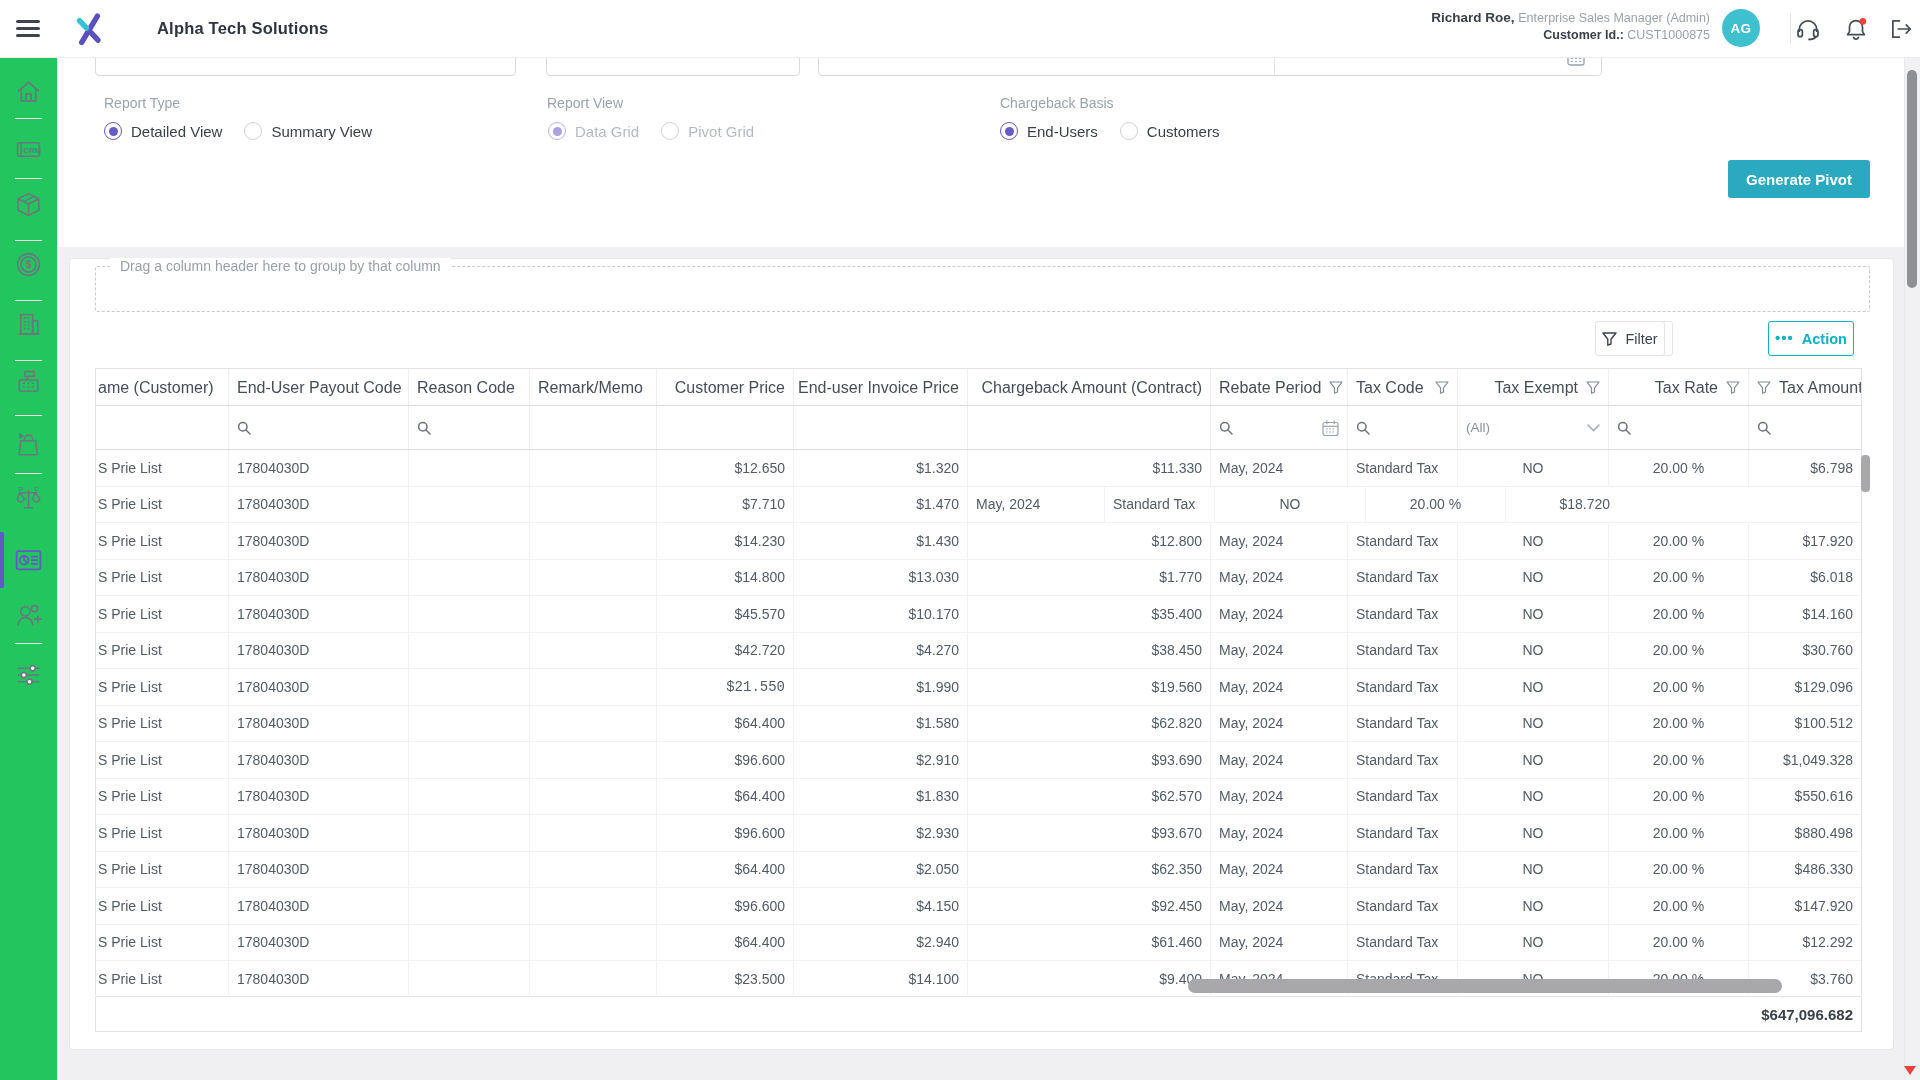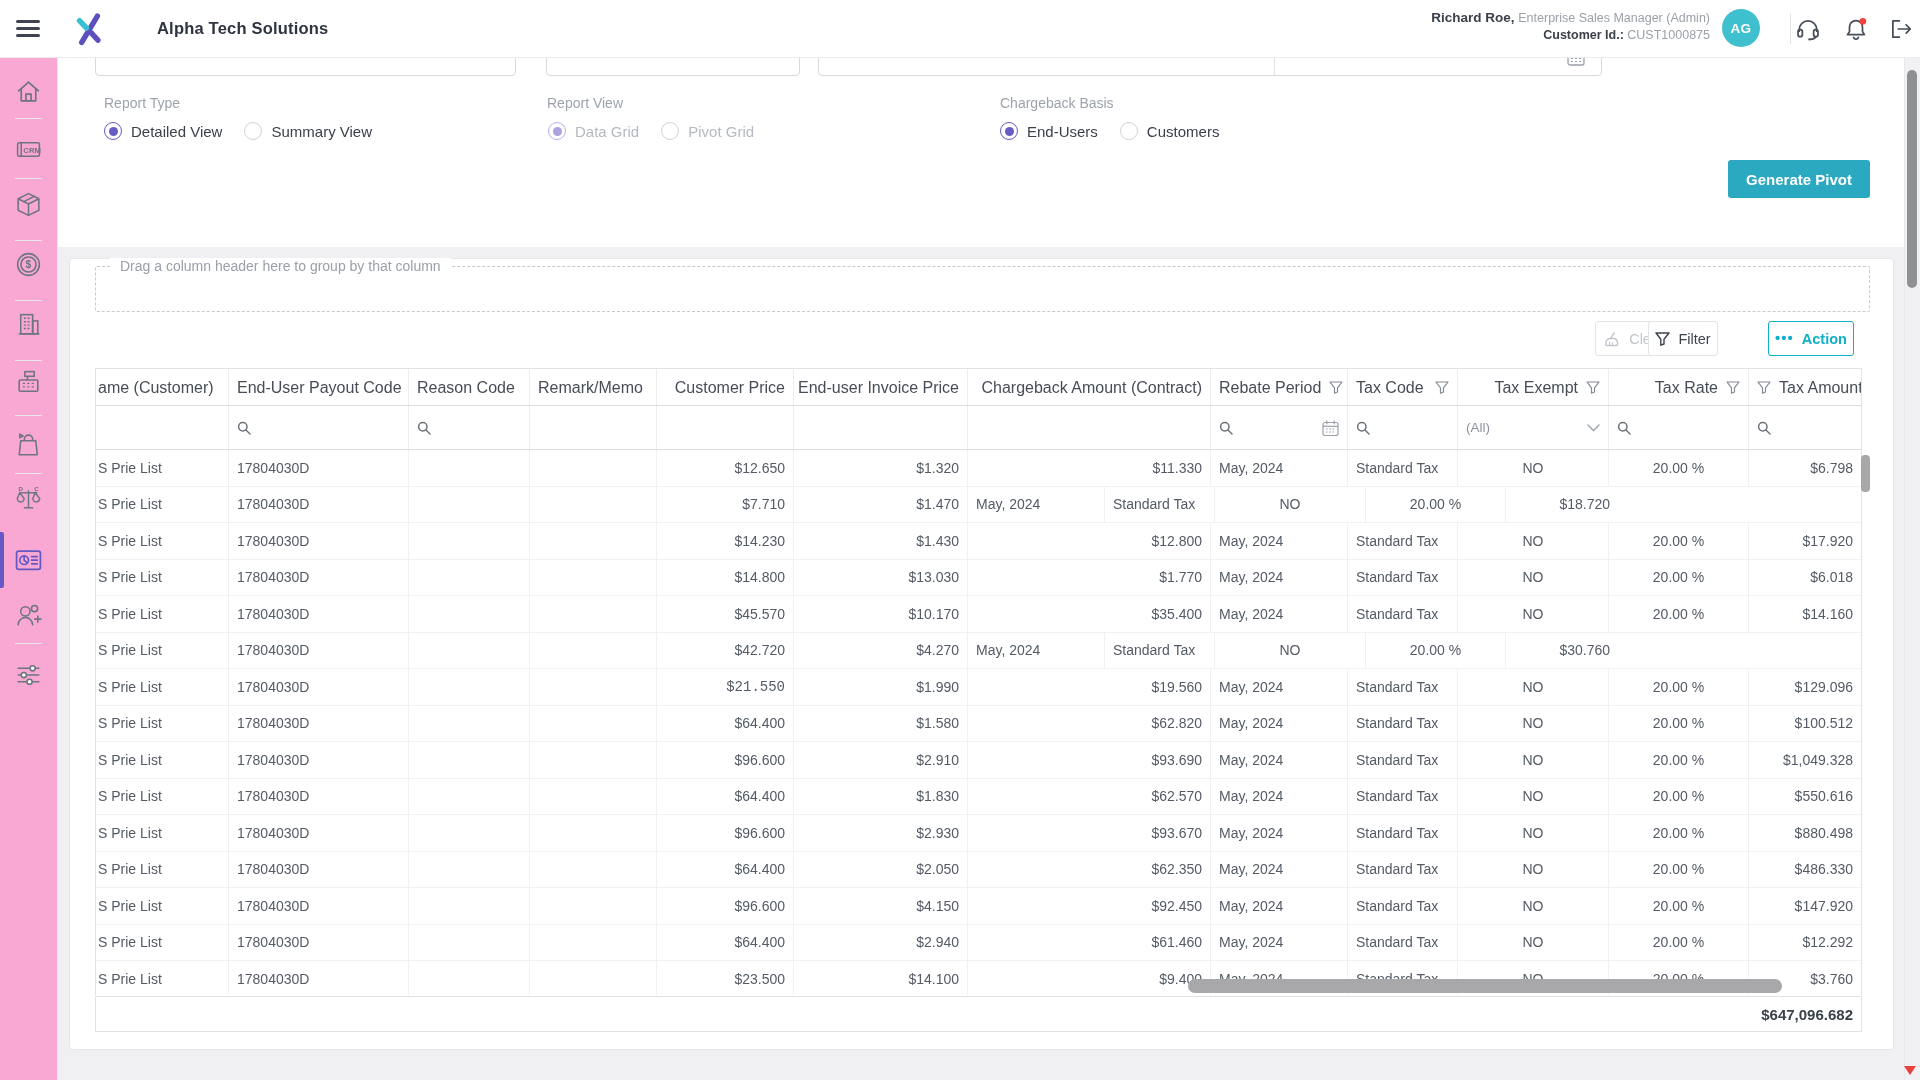--- a/index.html
+++ b/index.html
@@ -15,21 +15,21 @@
   .user-line1{font-size:13.5px;}
   .user-name{font-weight:700;color:#3a3f49;}
   .user-role{color:#9ba1a9;font-size:12.5px;}
   .user-line2{font-size:12.5px;margin-top:2px;}
   .cust-label{font-weight:700;color:#3a3f49;}
   .cust-val{color:#9ba1a9;}
   .avatar{position:absolute;left:1722px;top:9px;width:38px;height:38px;border-radius:50%;background:#3fc0ce;color:#fff;font-size:13.5px;font-weight:700;display:flex;align-items:center;justify-content:center;letter-spacing:.5px;}
   .top-divider{position:absolute;left:1790px;top:13px;width:1px;height:31px;background:#e5e5e7;}
   .top-icon{position:absolute;top:16px;width:26px;height:26px;cursor:pointer;}
   
-  .sidebar{position:absolute;left:0;top:57px;width:57px;height:1023px;background:#f9a8d4;border-right:1px solid #ededef;z-index:20;}
+  .sidebar{position:absolute;left:0;top:57px;width:57px;height:1023px;background:#22c55e;border-right:1px solid #ededef;z-index:20;}
   .side-item{position:absolute;left:14px;width:29px;height:29px;cursor:pointer;}
   .side-div{position:absolute;left:15px;width:27px;height:1px;background:#e8e8ea;}
   .active-bar{position:absolute;left:0;top:475px;width:4px;height:56px;background:#6458c4;border-radius:0 2px 2px 0;}
   
   .form-bg{position:absolute;left:57px;top:57px;width:1847px;height:190px;background:#fff;}
   .stub{position:absolute;top:44px;height:32px;background:#fff;border:1px solid #d9d9dc;border-radius:4px;box-sizing:border-box;z-index:5;}
   .stub-div{position:absolute;top:48px;width:1px;height:27px;background:#e3e3e5;z-index:6;}
   .form-label{position:absolute;top:95px;font-size:14px;color:#9da3ac;z-index:6;}
   .radio-row{position:absolute;top:122px;display:flex;gap:22px;align-items:center;z-index:6;}
   .radio-opt{display:flex;align-items:center;gap:9px;cursor:pointer;}
@@ -41,21 +41,21 @@
   .radio-label{font-size:15px;color:#3a3f4a;}
   .radio-label.dis{color:#b5bac1;}
   .gen-btn{position:absolute;left:1728px;top:160px;width:142px;height:38px;background:#2ba9c1;color:#fff;font-size:15px;font-weight:600;border:none;border-radius:3px;display:flex;align-items:center;justify-content:center;cursor:pointer;z-index:6;font-family:inherit;}
   
   .card{position:absolute;left:69px;top:258px;width:1825px;height:792px;background:#fff;border:1px solid #e7e7e9;border-radius:4px;box-sizing:border-box;}
   .drag-box{position:absolute;left:95px;top:266px;width:1775px;height:46px;border:1px dashed #c9c9cc;border-radius:2px;box-sizing:border-box;}
   .drag-hint{position:absolute;left:110px;top:258px;background:#fff;padding:0 10px;font-size:14px;color:#9aa0a9;line-height:17px;}
   
   .tb-btn{position:absolute;top:321px;height:35px;box-sizing:border-box;border-radius:3px;background:#fff;display:flex;align-items:center;justify-content:center;gap:8px;font-size:14.5px;cursor:pointer;border:1px solid #e3e4e6;font-family:inherit;}
   .btn-clear{left:1595px;width:78px;color:#c2c6cc;cursor:default;}
-  .btn-filter{left:1648px;width:70px;color:#3d434d;}
+  .btn-filter{left:1595px;width:70px;color:#3d434d;}
   .btn-action{left:1768px;width:86px;color:#12b0c7;border:1px solid #12b0c7;font-weight:600;}
   .dots{letter-spacing:1px;font-weight:700;font-size:15px;margin-top:-3px;}
   
   .grid-wrap{position:absolute;left:95px;top:368px;width:1767px;}
   .g-head{display:flex;border:1px solid #e2e2e4;border-bottom:1px solid #dededf;height:36px;box-sizing:content-box;background:#fff;}
   .g-head .g-cell{height:36px;line-height:35px;font-size:16px;color:#474d57;}
   .g-filter{display:flex;border-left:1px solid #e2e2e4;border-right:1px solid #e2e2e4;border-bottom:1px solid #dededf;height:43px;background:#fff;}
   .g-cell{box-sizing:border-box;border-right:1px solid #ededef;padding:0 8px;overflow:hidden;white-space:nowrap;flex:none;display:flex;align-items:center;gap:8px;}
   .g-cell:last-child{border-right:none;}
   .g-body{position:relative;height:545px;overflow:hidden;border-left:1px solid #e2e2e4;border-right:1px solid #e2e2e4;background:#fff;}
@@ -368,20 +368,21 @@
           <div class="g-cell al-c" style="width:140px;">20.00 %</div>
           <div class="g-cell al-r" style="width:112px;">$14.160</div>
         </div>
         <div class="g-row">
           <div class="g-cell" style="width:133px;padding-left:2px;">S Prie List</div>
           <div class="g-cell" style="width:180px;">17804030D</div>
           <div class="g-cell" style="width:121px;"></div>
           <div class="g-cell" style="width:127px;"></div>
           <div class="g-cell al-r" style="width:137px;">$42.720</div>
           <div class="g-cell al-r" style="width:174px;">$4.270</div>
+          <div class="g-cell al-r" style="width:243px;">$38.450</div>
           <div class="g-cell" style="width:137px;">May, 2024</div>
           <div class="g-cell" style="width:110px;">Standard Tax</div>
           <div class="g-cell al-c" style="width:151px;">NO</div>
           <div class="g-cell al-c" style="width:140px;">20.00 %</div>
           <div class="g-cell al-r" style="width:112px;">$30.760</div>
         </div>
         <div class="g-row">
           <div class="g-cell" style="width:133px;padding-left:2px;">S Prie List</div>
           <div class="g-cell" style="width:180px;">17804030D</div>
           <div class="g-cell" style="width:121px;"></div>

